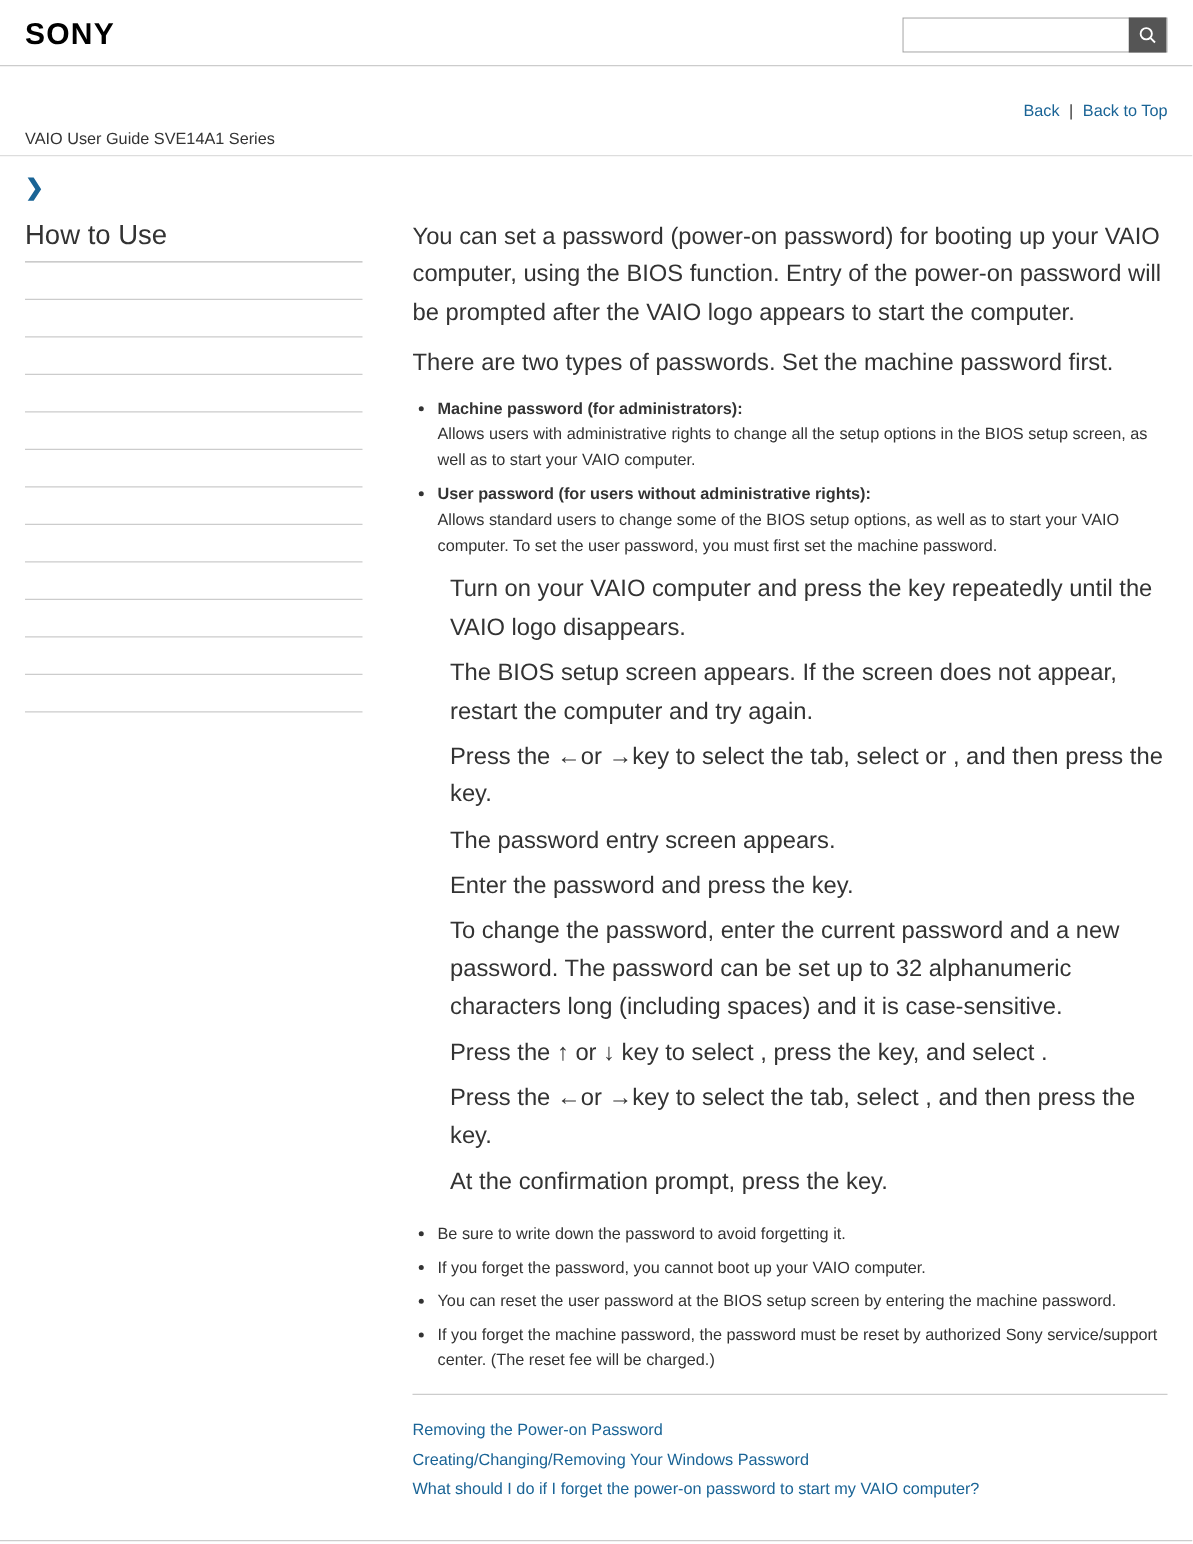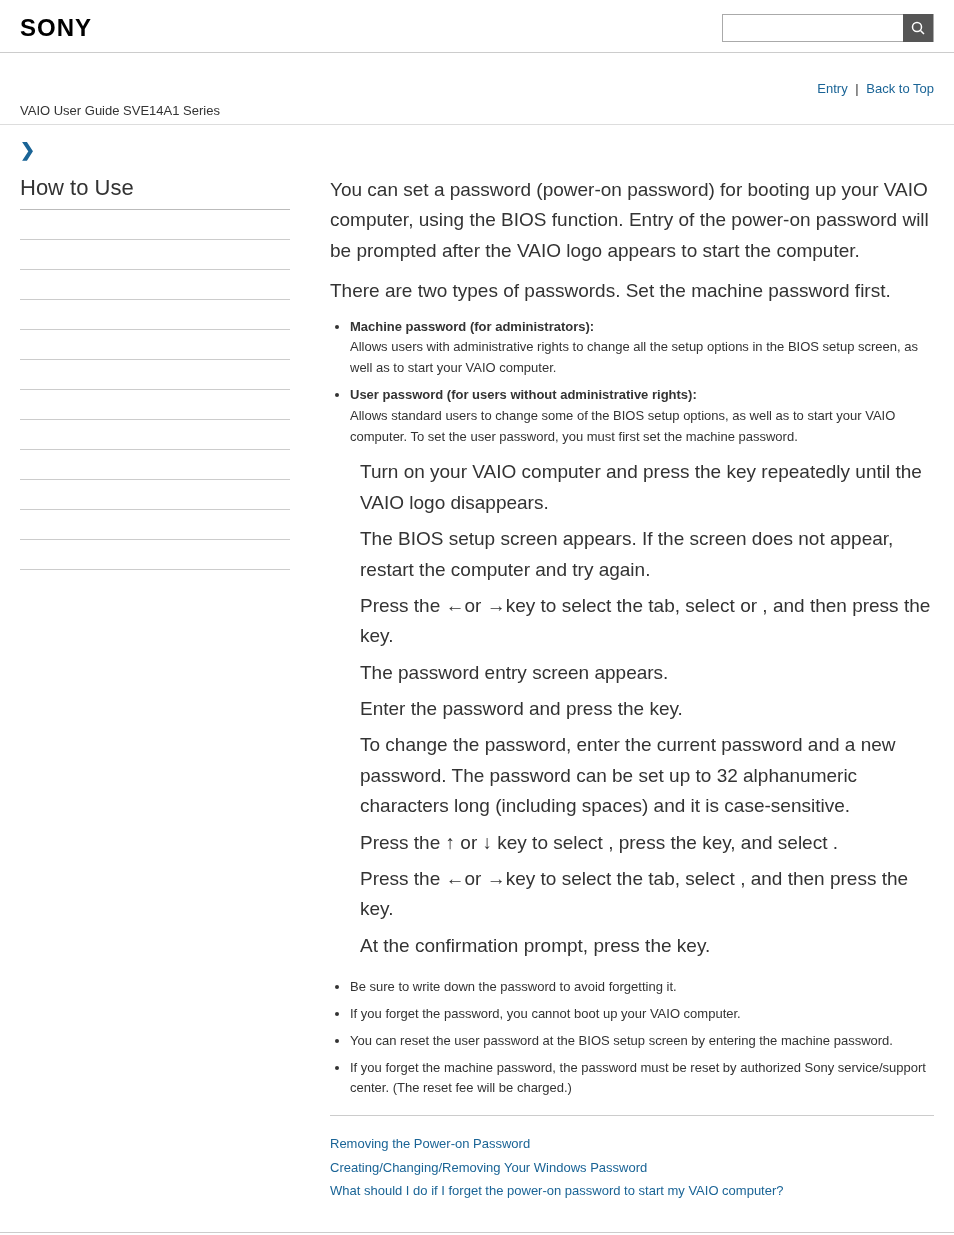--- a/index.html
+++ b/index.html
@@ -188,21 +188,21 @@
         <circle cx="6" cy="6" r="4.5" stroke="white" stroke-width="1.5"></circle>
         <line x1="9.5" y1="9.5" x2="13" y2="13" stroke="white" stroke-width="1.5"></line>
       </svg>
     </button>
   </div>
 </div>
 
 <div class="nav-bar">
   <span class="nav-guide-title">VAIO User Guide SVE14A1 Series</span>
   <span class="nav-links">
-    <a href="#">Entry</a>
+    <a href="#">Back</a>
     <span class="separator">|</span>
     <a href="#">Back to Top</a>
   </span>
 </div>
 
 <div class="breadcrumb-area">
   <span class="breadcrumb-arrow">❯</span>
 </div>
 
 <div class="main-content">

